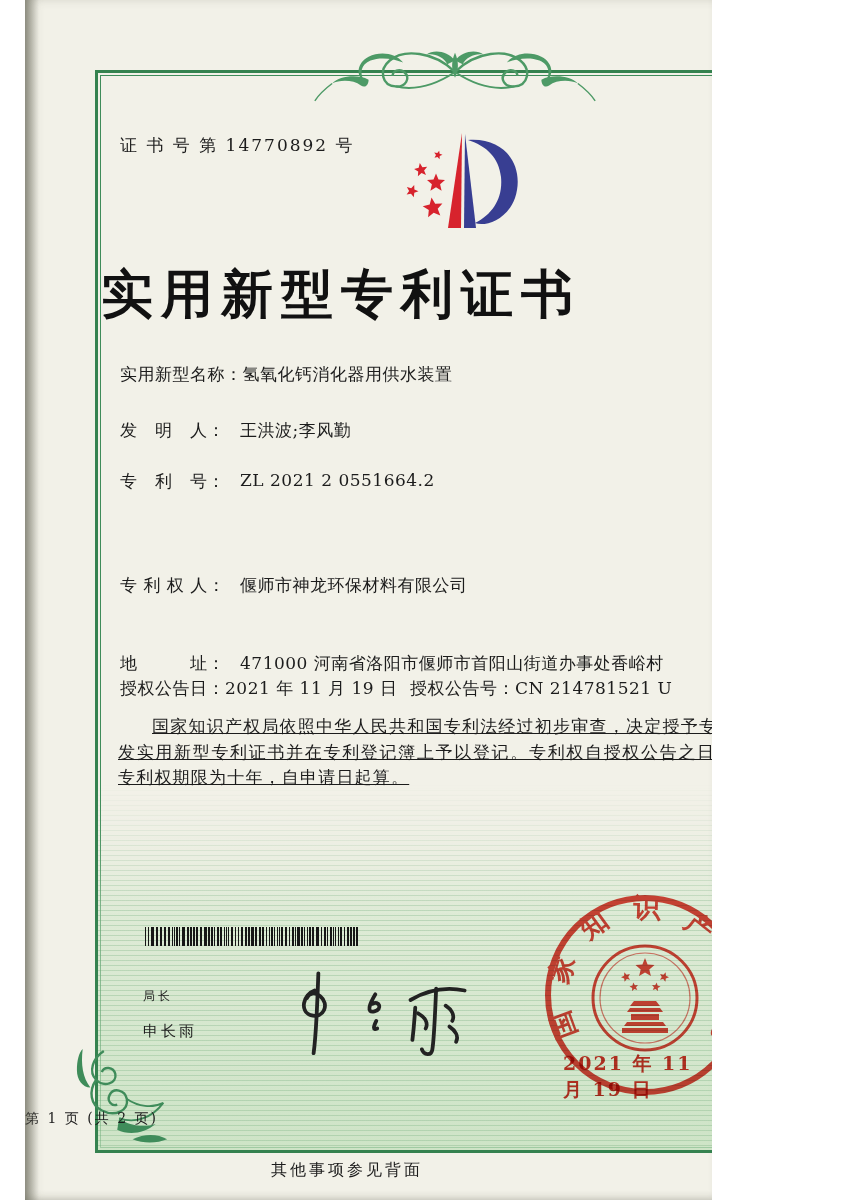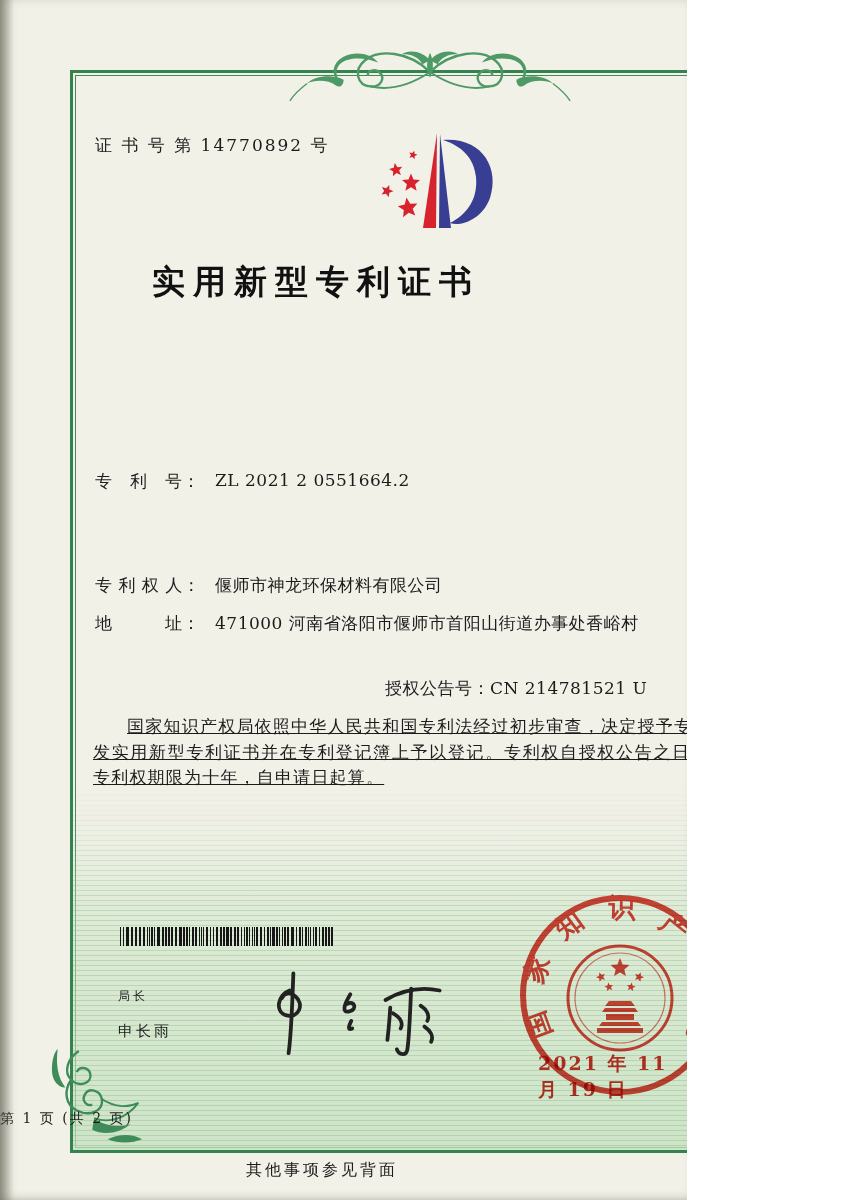--- a/index.html
+++ b/index.html
@@ -1,34 +1,34 @@
 <!DOCTYPE html>
 <html><head>
 <meta charset="utf-8">
 <style>
   html,body{margin:0;padding:0;}
   body{font-family:"DejaVu Serif","Liberation Serif",serif;}
   #page{position:relative;width:687px;height:1200px;background:#f2f1e8;overflow:hidden;
-        box-shadow:inset 10px 0 14px -6px rgba(70,70,55,.45), inset 0 -6px 10px -6px rgba(70,70,55,.25);}
+        box-shadow:inset 10px 0 14px -6px rgba(70,70,55,.45), inset 0 -6px 10px -6px rgba(70,70,55,.25);margin-left:25px;}
   #spine{position:absolute;left:0;top:0;width:14px;height:100%;
          background:linear-gradient(to right,rgba(90,90,75,.45),rgba(90,90,75,0));z-index:40;pointer-events:none;}
   
   #frame{position:absolute;left:70px;top:70px;width:732px;height:1077px;border:3px solid #35824f;z-index:0;}
   #frame-inner{position:absolute;inset:2px;border:1px solid #3f8c5a;}
   
   #greenzone{position:absolute;left:0;right:0;bottom:0;height:370px;
     background:
       repeating-linear-gradient(to bottom, rgba(110,170,120,.30) 0 1px, rgba(110,170,120,0) 1px 5px),
       linear-gradient(to bottom, rgba(200,227,195,0) 0%, rgba(201,228,195,.45) 30%, rgba(193,223,187,.75) 100%);
     -webkit-mask-image:linear-gradient(to bottom,transparent,black 35%);
     mask-image:linear-gradient(to bottom,transparent,black 35%);}
   .abs{position:absolute;}
   .txt{color:#1c1c1c;}
   #cert-no{left:95px;top:134px;font-size:17px;letter-spacing:2px;}
-  #title{left:0;right:55px;top:260px;text-align:center;font-size:33px;font-weight:700;letter-spacing:8px;color:#111;}
+  #title{left:0;right:55px;top:260px;text-align:center;font-size:52px;font-weight:700;letter-spacing:8px;color:#111;}
   .row{left:95px;font-size:17px;letter-spacing:.5px;white-space:nowrap;}
   .lbl{display:inline-block;min-width:120px;vertical-align:top;}
   #row-grant2{left:385px;}
   #body-text{left:93px;top:714px;width:672px;font-size:17px;line-height:25.5px;letter-spacing:1.2px;
              text-align:justify;color:#1c1c1c;text-decoration:underline;}
   #body-text p{margin:0;text-indent:2em;}
   #barcode{left:120px;top:927px;z-index:2;}
   #director-title{left:118px;top:988px;font-size:12px;letter-spacing:3px;z-index:2;}
   #director-name{left:118px;top:1022px;font-size:15px;letter-spacing:3px;z-index:2;}
   #signature{left:252px;top:962px;z-index:3;}
@@ -403,30 +403,39 @@
       <rect x="25.60" y="76.80" width="3.20" height="3.20" fill="#1b1b1b"></rect>
       <rect x="51.20" y="76.80" width="3.20" height="3.20" fill="#1b1b1b"></rect>
       <rect x="57.60" y="76.80" width="3.20" height="3.20" fill="#1b1b1b"></rect>
       <rect x="60.80" y="76.80" width="3.20" height="3.20" fill="#1b1b1b"></rect>
       <rect x="67.20" y="76.80" width="3.20" height="3.20" fill="#1b1b1b"></rect>
       <rect x="70.40" y="76.80" width="3.20" height="3.20" fill="#1b1b1b"></rect>
     </svg>
 
   <div class="abs txt" id="title">实用新型专利证书</div>
 
+  <div class="abs txt row" style="top:363px">
+    <span class="lbl">实用新型名称：</span><span>氢氧化钙消化器用供水装置</span>
+  </div>
+  <div class="abs txt row" style="top:419px">
+    <span class="lbl">发　明　人：</span><span>王洪波;李风勤</span>
+  </div>
   <div class="abs txt row" style="top:470px">
     <span class="lbl">专　利　号：</span><span>ZL 2021 2 0551664.2</span>
   </div>
   <div class="abs txt row" style="top:574px">
     <span class="lbl">专 利 权 人：</span><span>偃师市神龙环保材料有限公司</span>
   </div>
-  <div class="abs txt row" style="top:612px">
+  <div class="abs txt row" style="top:652px">
     <span class="lbl">地　　　址：</span><span>471000 河南省洛阳市偃师市首阳山街道办事处香峪村</span>
   </div>
 
+  <div class="abs txt row" style="top:677px">
+    <span>授权公告日：</span><span>2021 年 11 月 19 日</span>
+  </div>
   <div class="abs txt row" id="row-grant2" style="top:677px">
     <span>授权公告号：</span><span>CN 214781521 U</span>
   </div>
 
   <div class="abs" id="body-text">
     <p>国家知识产权局依照中华人民共和国专利法经过初步审查，决定授予专利权，颁发实用新型专利证书并在专利登记簿上予以登记。专利权自授权公告之日起生效。专利权期限为十年，自申请日起算。</p>
   </div>
 
   <svg class="abs" id="barcode" width="216" height="19" viewBox="0 0 216 19">
       <rect x="0" y="0" width="1" height="19" fill="#161616"></rect>

